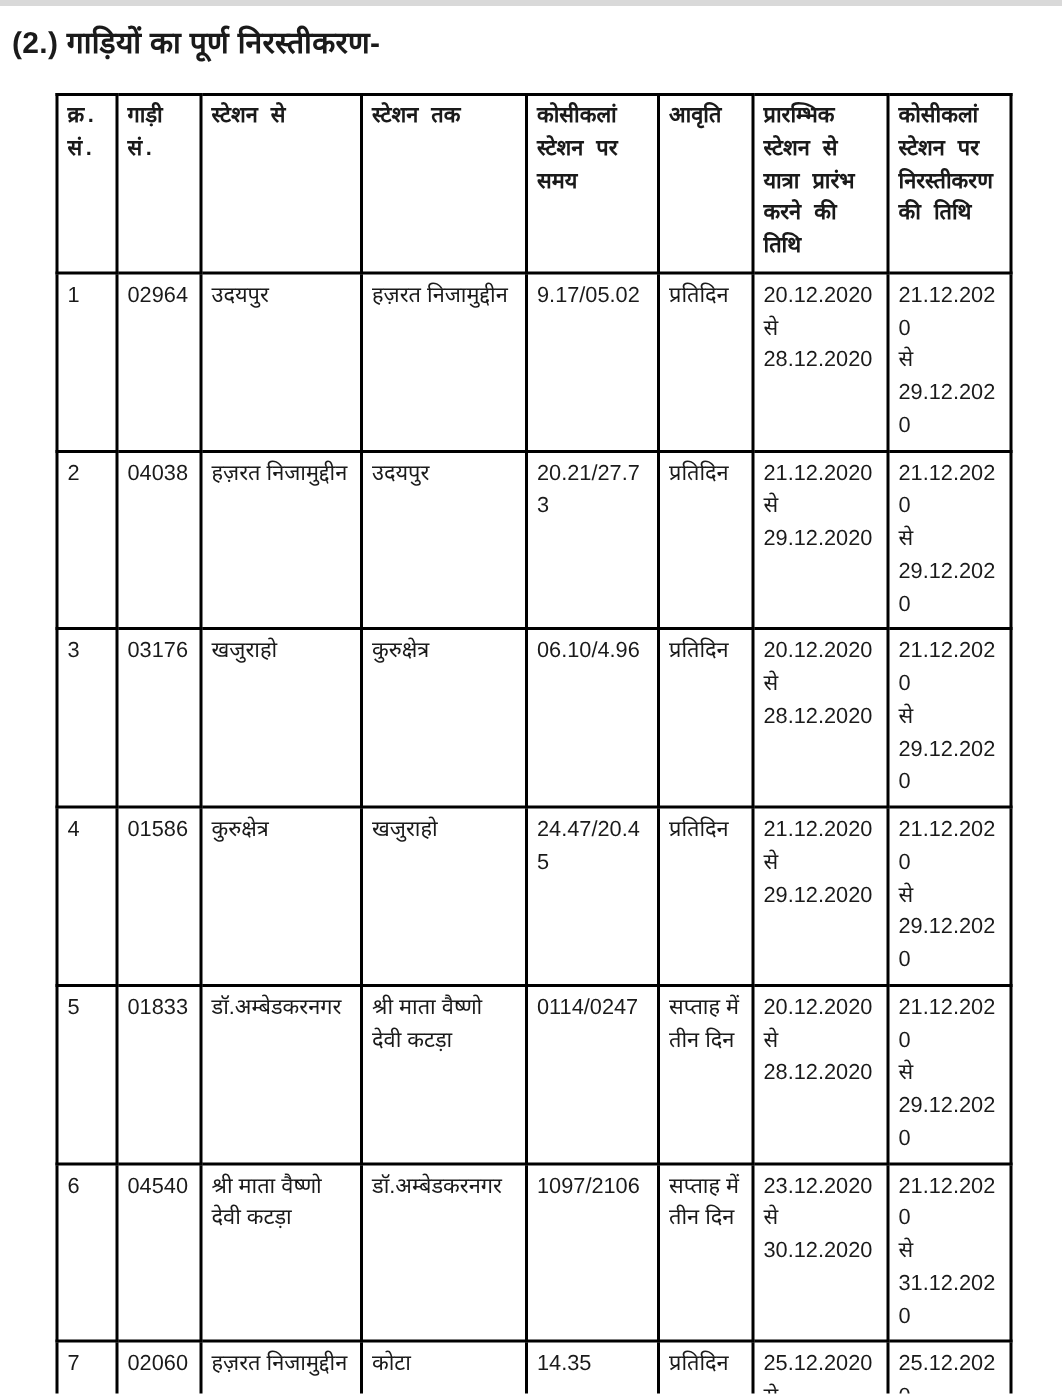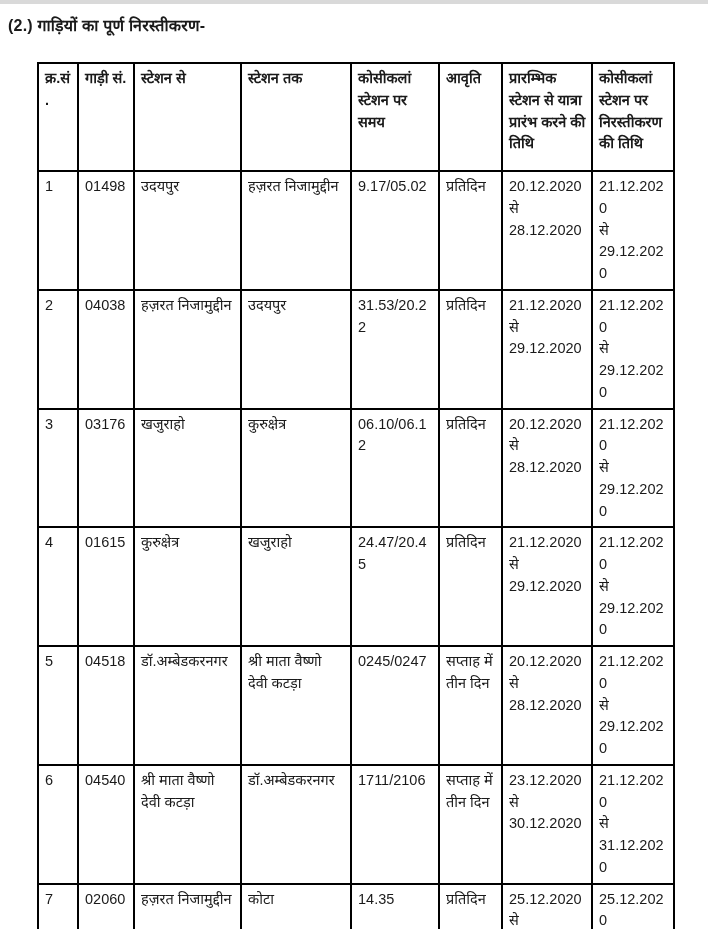--- a/index.html
+++ b/index.html
@@ -16,21 +16,21 @@
   .top-strip {
     position: absolute;
     left: 0; top: 0;
     width: 708px; height: 4px;
     background: #d9d9d9;
   }
   .doc-title {
     position: absolute;
     left: 8px;
     top: 14px;
-    font-size: 16px;
+    font-size: 20px;
     font-weight: bold;
     letter-spacing: 0.2px;
   }
   table.cancel-table {
     position: absolute;
     left: 37px;
     top: 62px;
     border-collapse: collapse;
     table-layout: fixed;
     width: 636px;
@@ -43,21 +43,21 @@
     text-align: left;
     padding: 4px 5px 4px 6px;
     white-space: pre-line;
     line-height: 1.5;
     overflow: hidden;
     word-wrap: break-word;
   }
   table.cancel-table th {
     font-weight: bold;
   }
-  tr.hdr     { height: 108px; }
+  tr.hdr     { height: 108px; font-family: Liberation Mono, monospace; }
   tr.r0      { height: 93px; }
   tr.r1      { height: 98px; }
   tr.r2      { height: 94px; }
   tr.r3      { height: 96px; }
   tr.r4      { height: 96px; }
   tr.r5      { height: 95px; }
   tr.r6      { height: 78px; }
 </style>
 </head>
 <body>
@@ -85,94 +85,94 @@
       <th>स्टेशन तक</th>
       <th>कोसीकलां स्टेशन पर समय</th>
       <th>आवृति</th>
       <th>प्रारम्भिक स्टेशन से यात्रा प्रारंभ करने की तिथि</th>
       <th>कोसीकलां स्टेशन पर निरस्तीकरण की तिथि</th>
     </tr>
   </thead>
   <tbody>
     <tr class="r0">
       <td>1</td>
-      <td>01498</td>
+      <td>02964</td>
       <td>उदयपुर</td>
       <td>हज़रत निजामुद्दीन</td>
       <td>9.17/05.02</td>
       <td>प्रतिदिन</td>
       <td>20.12.2020
 से
 28.12.2020</td>
       <td>21.12.2020
 से
 29.12.2020</td>
     </tr>
     <tr class="r1">
       <td>2</td>
       <td>04038</td>
       <td>हज़रत निजामुद्दीन</td>
       <td>उदयपुर</td>
-      <td>31.53/20.22</td>
+      <td>20.21/27.73</td>
       <td>प्रतिदिन</td>
       <td>21.12.2020
 से
 29.12.2020</td>
       <td>21.12.2020
 से
 29.12.2020</td>
     </tr>
     <tr class="r2">
       <td>3</td>
       <td>03176</td>
       <td>खजुराहो</td>
       <td>कुरुक्षेत्र</td>
-      <td>06.10/06.12</td>
+      <td>06.10/4.96</td>
       <td>प्रतिदिन</td>
       <td>20.12.2020
 से
 28.12.2020</td>
       <td>21.12.2020
 से
 29.12.2020</td>
     </tr>
     <tr class="r3">
       <td>4</td>
-      <td>01615</td>
+      <td>01586</td>
       <td>कुरुक्षेत्र</td>
       <td>खजुराहो</td>
       <td>24.47/20.45</td>
       <td>प्रतिदिन</td>
       <td>21.12.2020
 से
 29.12.2020</td>
       <td>21.12.2020
 से
 29.12.2020</td>
     </tr>
     <tr class="r4">
       <td>5</td>
-      <td>04518</td>
+      <td>01833</td>
       <td>डॉ.अम्बेडकरनगर</td>
       <td>श्री माता वैष्णो देवी कटड़ा</td>
-      <td>0245/0247</td>
+      <td>0114/0247</td>
       <td>सप्ताह में तीन दिन</td>
       <td>20.12.2020
 से
 28.12.2020</td>
       <td>21.12.2020
 से
 29.12.2020</td>
     </tr>
     <tr class="r5">
       <td>6</td>
       <td>04540</td>
       <td>श्री माता वैष्णो देवी कटड़ा</td>
       <td>डॉ.अम्बेडकरनगर</td>
-      <td>1711/2106</td>
+      <td>1097/2106</td>
       <td>सप्ताह में तीन दिन</td>
       <td>23.12.2020
 से
 30.12.2020</td>
       <td>21.12.2020
 से
 31.12.2020</td>
     </tr>
     <tr class="r6">
       <td>7</td>

